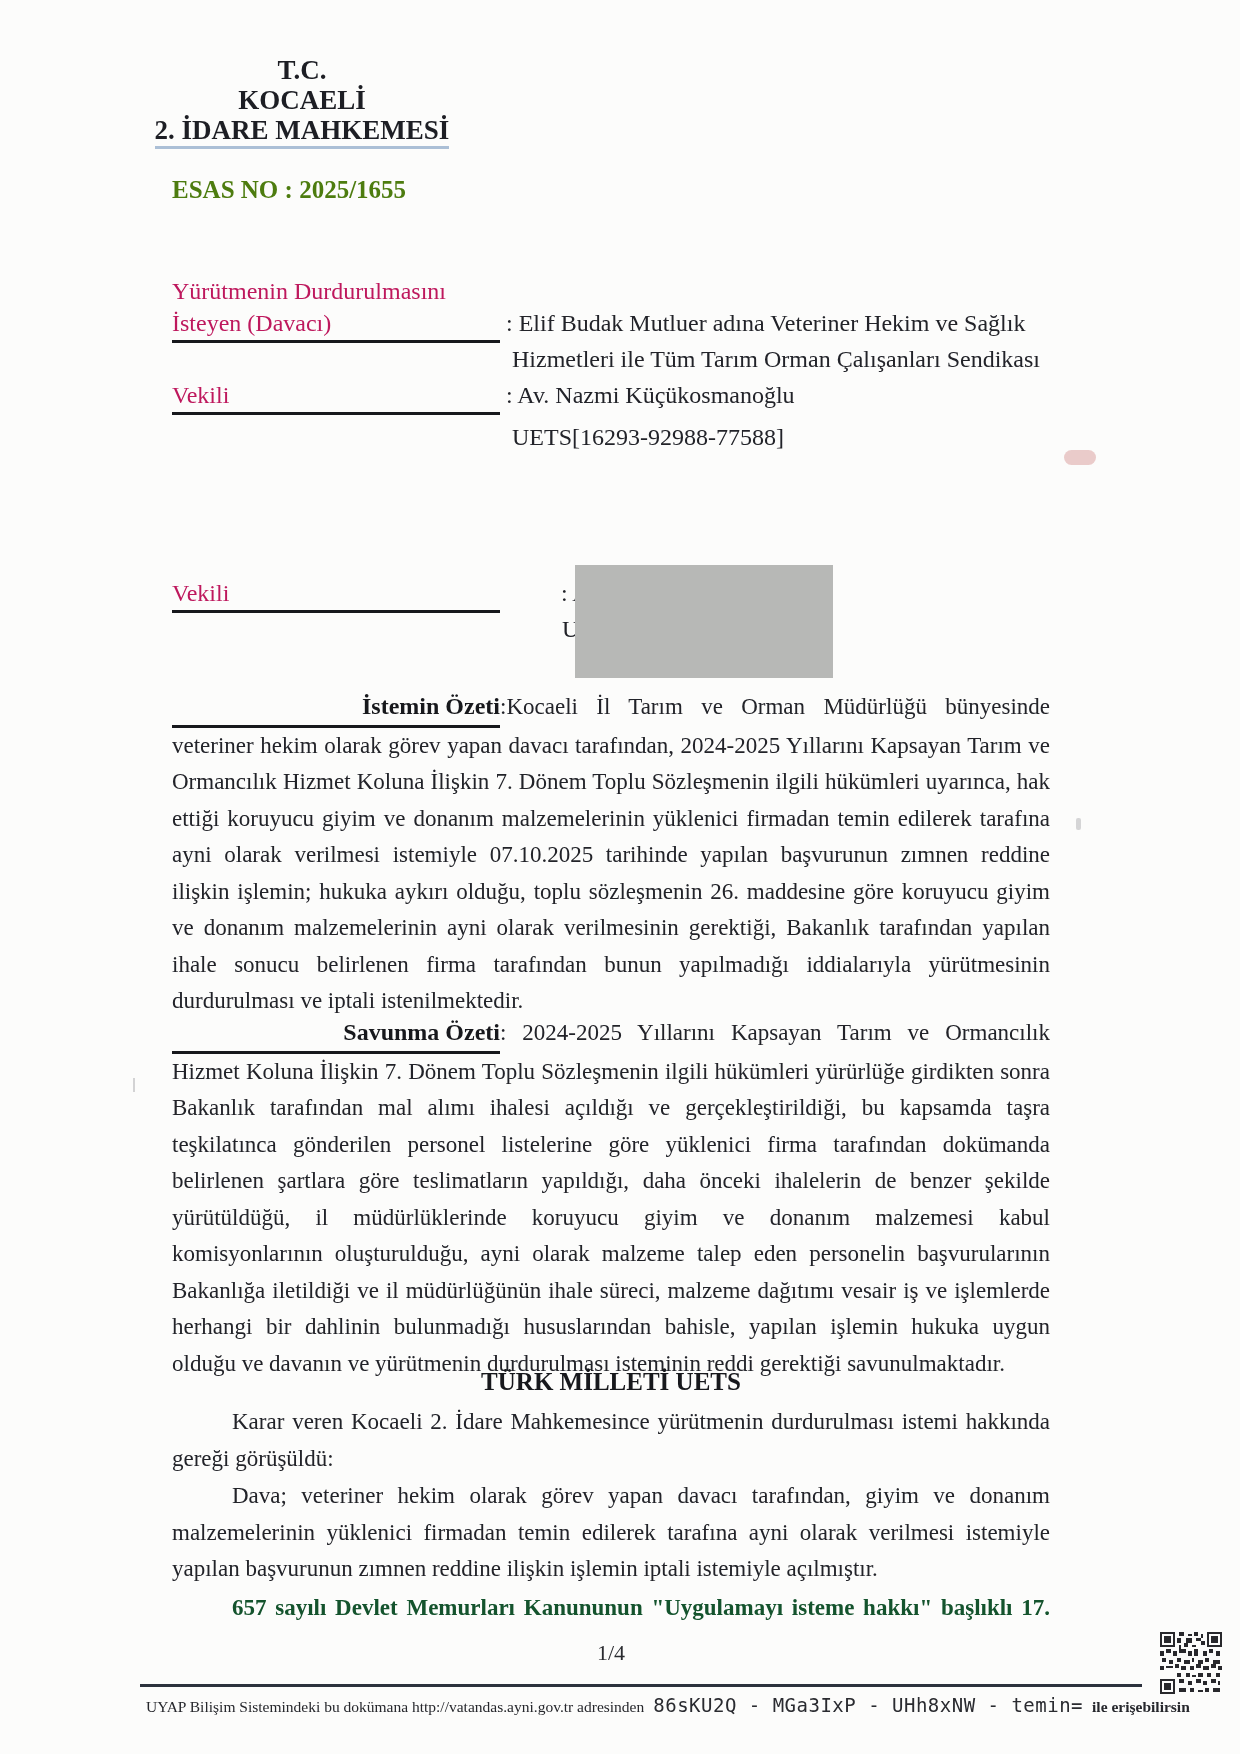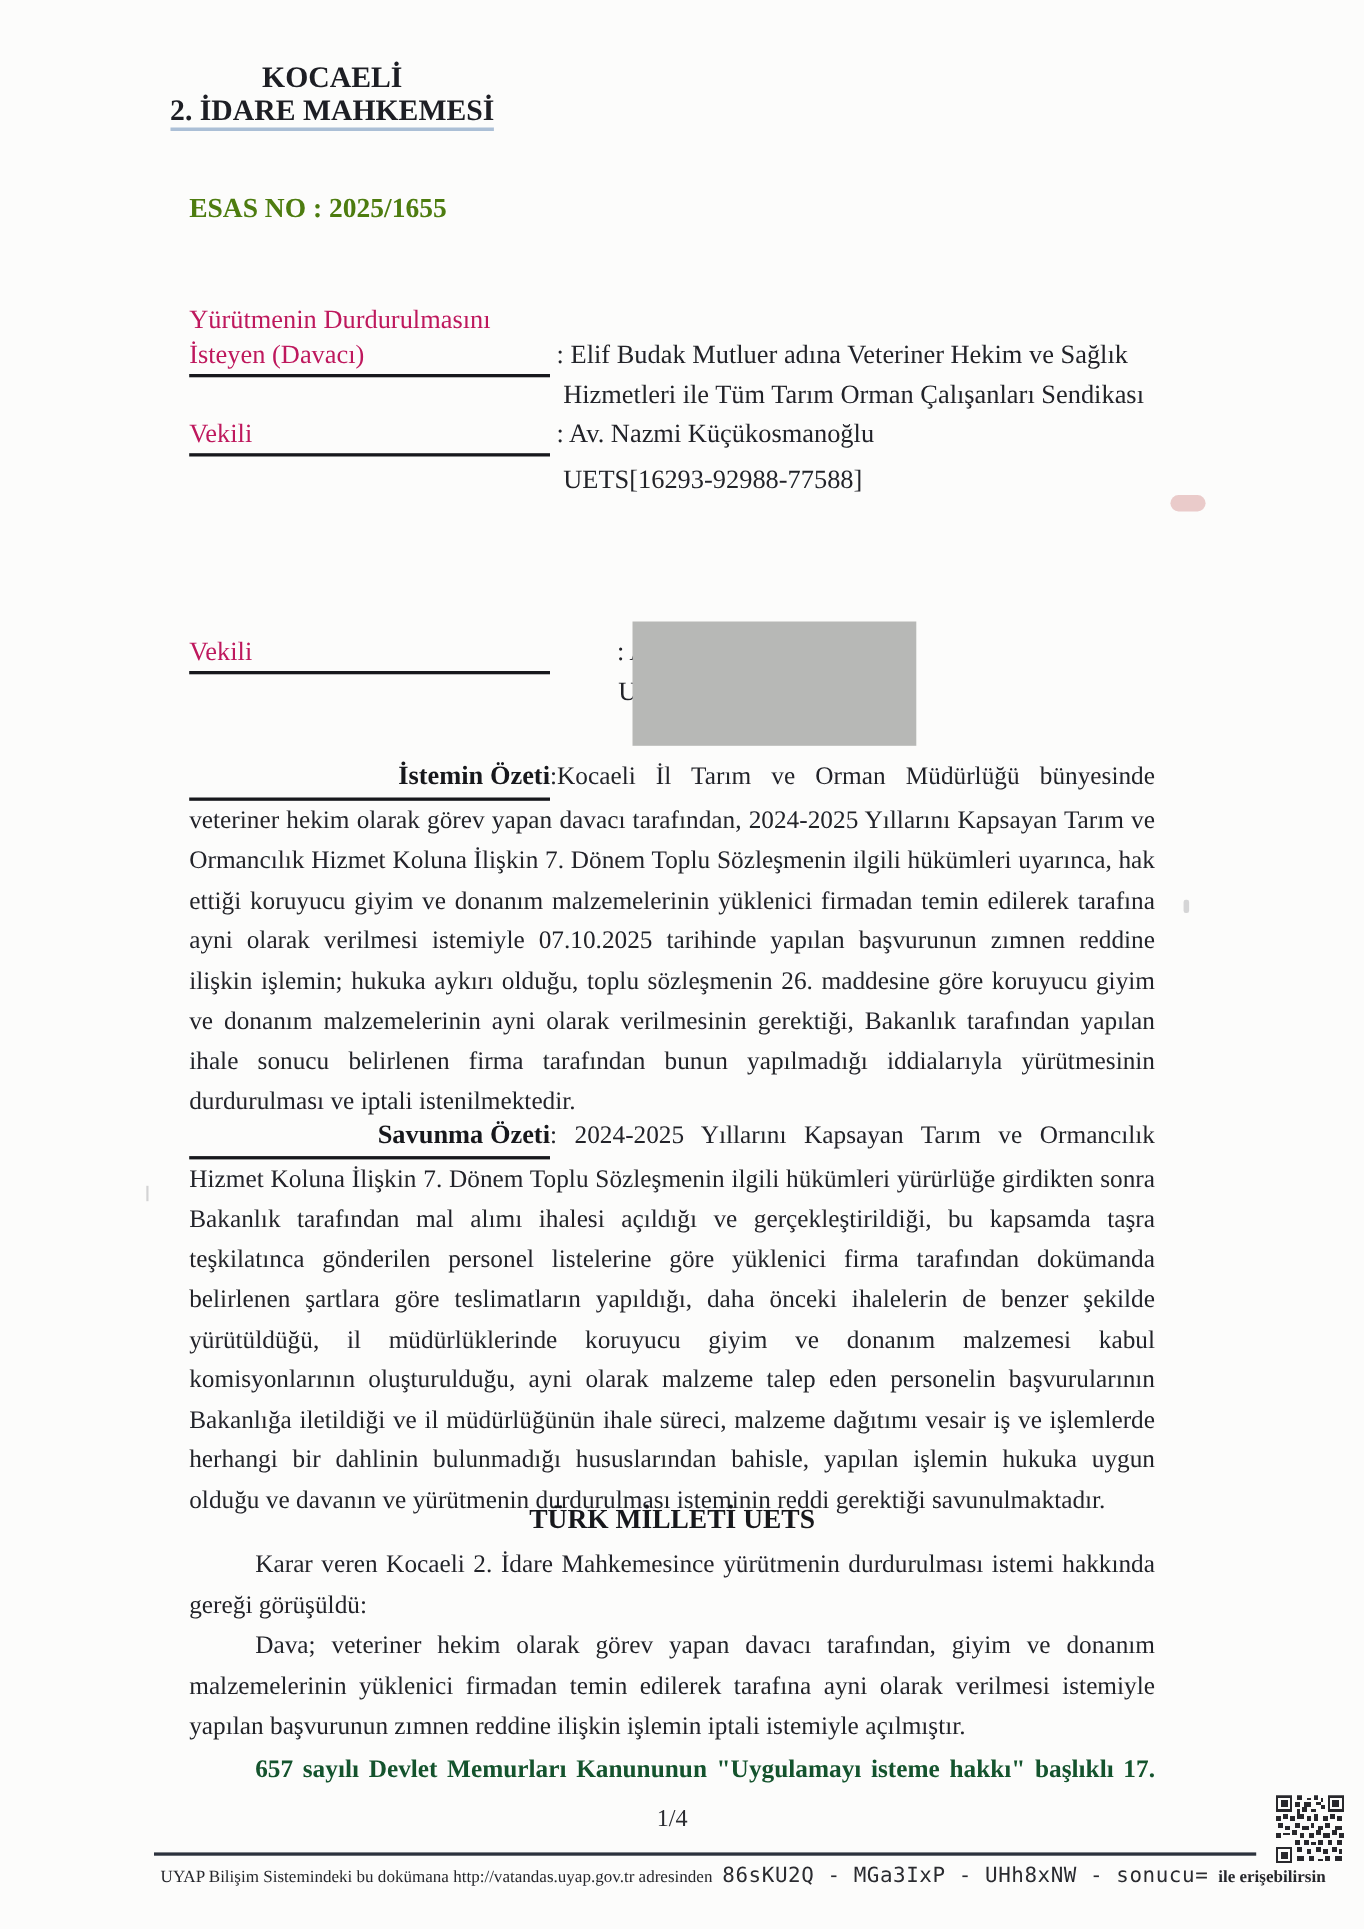--- a/index.html
+++ b/index.html
@@ -80,20 +80,21 @@
   .smudge-pink{left:1064px;top:450px;width:32px;height:15px;background:#d4908f;opacity:.45;border-radius:8px;}
   .smudge-gray{left:1076px;top:818px;width:5px;height:12px;background:#8d8d92;opacity:.35;border-radius:2px;}
   .smudge-tick{left:133px;top:1078px;width:2px;height:14px;background:#96969b;opacity:.4;}
 </style>
 </head>
 <body>
 
 <div class="page">
 
   <div class="abs court-header">
+    <div>T.C.</div>
     <div>KOCAELİ</div>
     <div><span class="court-name">2. İDARE MAHKEMESİ</span></div>
   </div>
 
   <div class="abs case-line">
     <span>ESAS NO :</span>
     <span>2025/1655</span>
   </div>
 
   <div class="abs parties">
@@ -140,22 +141,22 @@
   <div class="abs milleti">TÜRK MİLLETİ UETS</div>
 
   <p class="abs para para-karar">Karar veren Kocaeli 2. İdare Mahkemesince yürütmenin durdurulması istemi hakkında gereği görüşüldü:</p>
   <p class="abs para para-dava">Dava; veteriner hekim olarak görev yapan davacı tarafından, giyim ve donanım malzemelerinin yüklenici firmadan temin edilerek tarafına ayni olarak verilmesi istemiyle yapılan başvurunun zımnen reddine ilişkin işlemin iptali istemiyle açılmıştır.</p>
   <p class="abs para para-657">657 sayılı Devlet Memurları Kanununun "Uygulamayı isteme hakkı" başlıklı 17.</p>
 
   <div class="abs page-num">1/4</div>
 
   <div class="abs footer-rule"></div>
   <div class="abs footer-line">
-    <span class="f-serif">UYAP Bilişim Sistemindeki bu dokümana http://vatandas.uyap.gov.tr adresinden</span>
-    <span class="f-code">86sKU2Q - MGa3IxP - UHh8xNW - sonucu=</span>
+    <span class="f-serif">UYAP Bilişim Sistemindeki bu dokümana http://vatandas.ayni.gov.tr adresinden</span>
+    <span class="f-code">86sKU2Q - MGa3IxP - UHh8xNW - temin=</span>
     <span class="f-serif" style="font-weight:bold;">ile erişebilirsin</span>
   </div>
 
   <div class="abs qr">
     <svg width="62" height="62" viewBox="0 0 29 29" shape-rendering="crispEdges" xmlns="http://www.w3.org/2000/svg">
       <rect width="29" height="29" fill="#fcfcfb"></rect>
       <g fill="#28282c">
         <rect x="0" y="0" width="7" height="7"></rect>
           <rect x="1" y="1" width="5" height="5" fill="#fcfcfb"></rect>
           <rect x="2" y="2" width="3" height="3"></rect>

